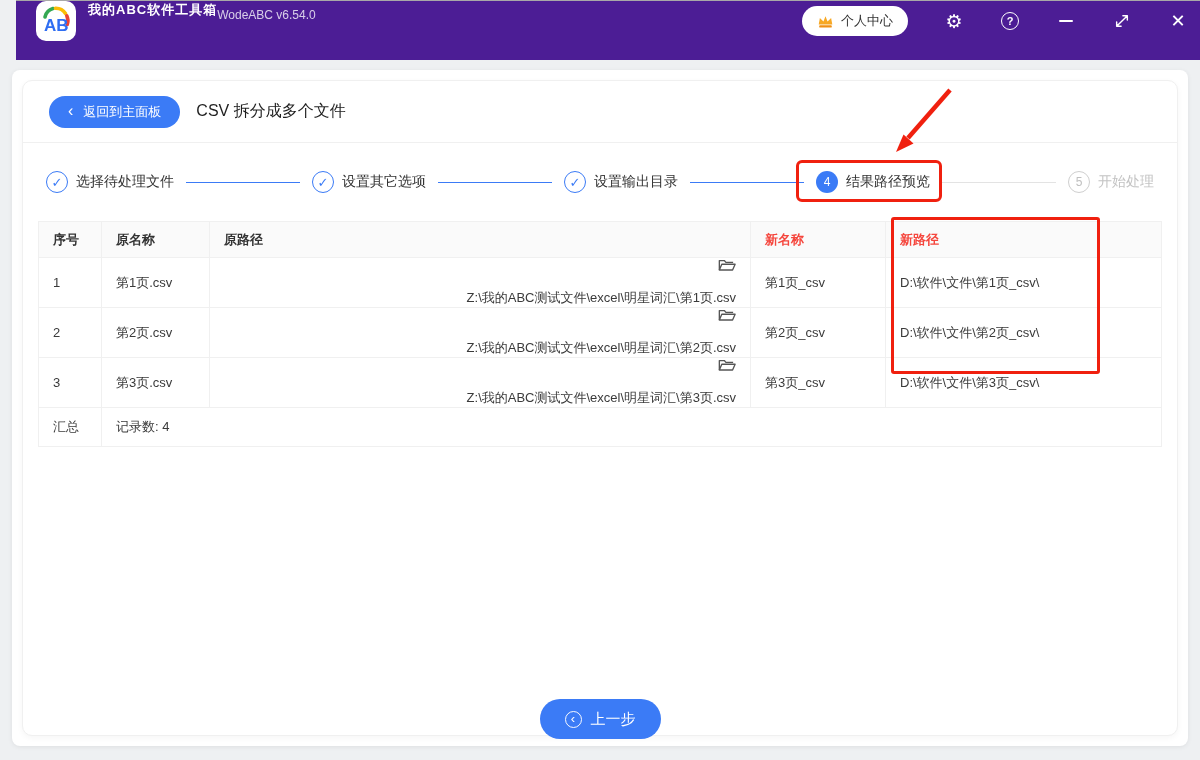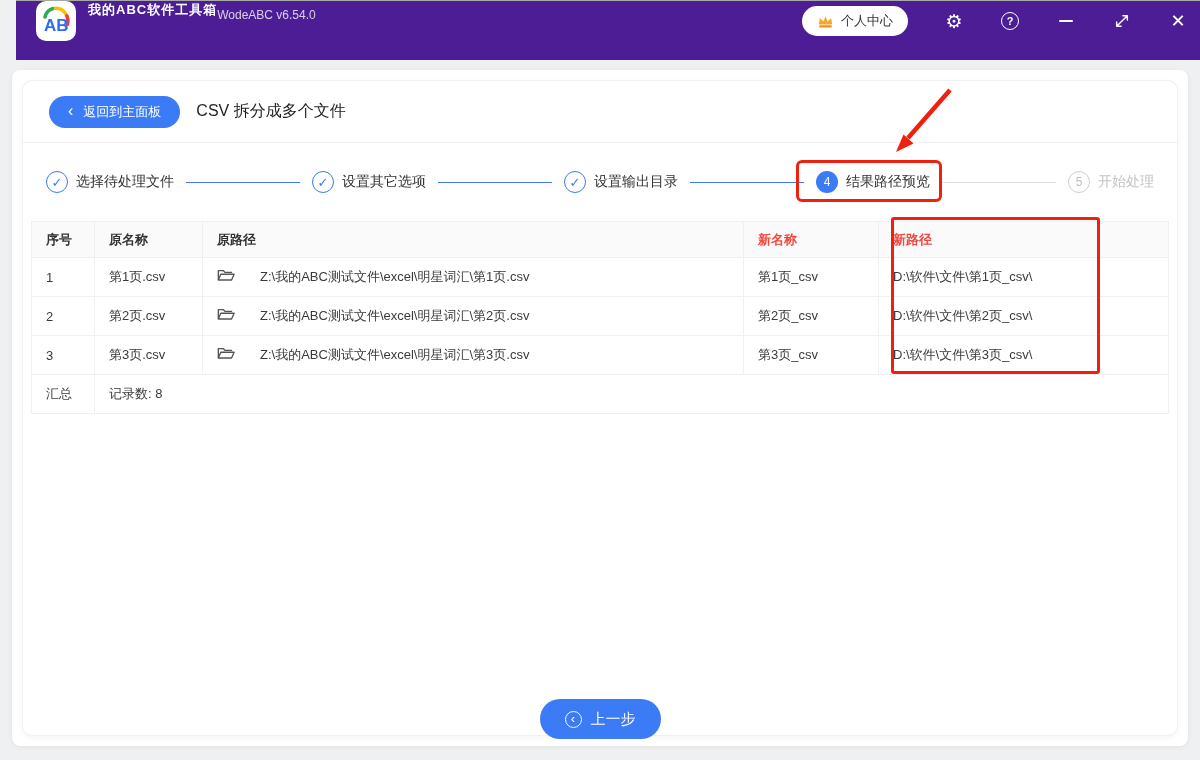--- a/index.html
+++ b/index.html
@@ -45,28 +45,28 @@
   .step.done .step-circle { border:1px solid #3b7bf6; color:#3b7bf6; font-size:13px; }
   .step.active .step-circle { background:#3b7bf6; color:#fff; }
   .step.pending .step-circle { border:1px solid #cfcfcf; color:#bfbfbf; }
   .step-label { font-size:14px; color:#333; }
   .step.pending .step-label { color:#c3c3c3; }
   .connector { flex:1; height:1px; margin:0 12px; }
   .connector.c-done { background:#3b7bf6; }
   .connector.c-pending { background:#e3e3e3; }
 
   
-  .table-wrap { margin:28px 8px 0; }
+  .table-wrap { margin:28px 15px 0; }
   table { width:100%; border-collapse:collapse; table-layout:fixed; font-size:13px; color:#3a3a3a; }
   th,td { border:1px solid #f0f0f0; padding:0 14px; text-align:left; overflow:hidden;
     white-space:nowrap; }
   th { height:36px; background:#fafafa; font-weight:bold; color:#333; }
   td { height:39px; }
   th.red { color:#f5463d; }
-  .path-flex { display:flex; align-items:flex-start; gap:25px; }
+  .path-flex { display:flex; align-items:flex-end; gap:16px;flex-direction:column; }
   .folder-svg { flex:none; }
 
   
   .btn-row { position:absolute; left:0; right:0; top:618px; display:flex;
     justify-content:center; gap:26px; }
   .nav-btn { background:#3b7bf6; color:#fff; height:40px; border-radius:20px; border:none;
     display:flex; align-items:center; gap:9px; padding:0 25px; font-size:15px; cursor:pointer;
     font-family:inherit; }
   .circ { width:17px; height:17px; border:1.3px solid rgba(255,255,255,.95); border-radius:50%;
     display:flex; align-items:center; justify-content:center; font-size:13px; line-height:0;
@@ -220,21 +220,21 @@
                   <path d="M1.5 13 L4.2 6.6 H19 L16.2 13 z" fill="none" stroke="#555" stroke-width="1.5" stroke-linejoin="round"></path>
                 </svg>
                 <span>Z:\我的ABC测试文件\excel\明星词汇\第3页.csv</span>
               </div>
             </td>
             <td>第3页_csv</td>
             <td>D:\软件\文件\第3页_csv\</td>
           </tr>
           <tr>
             <td>汇总</td>
-            <td colspan="4">记录数: 8</td>
+            <td colspan="4">记录数: 4</td>
           </tr>
         </tbody>
       </table>
     </div>
 
     <div class="btn-row">
       <button class="nav-btn">
         <span class="circ">‹</span>
         <span>上一步</span>
       </button>

